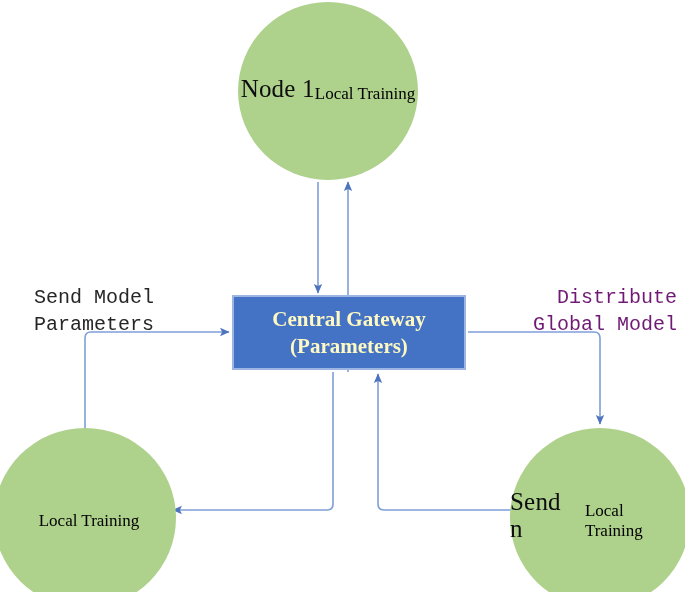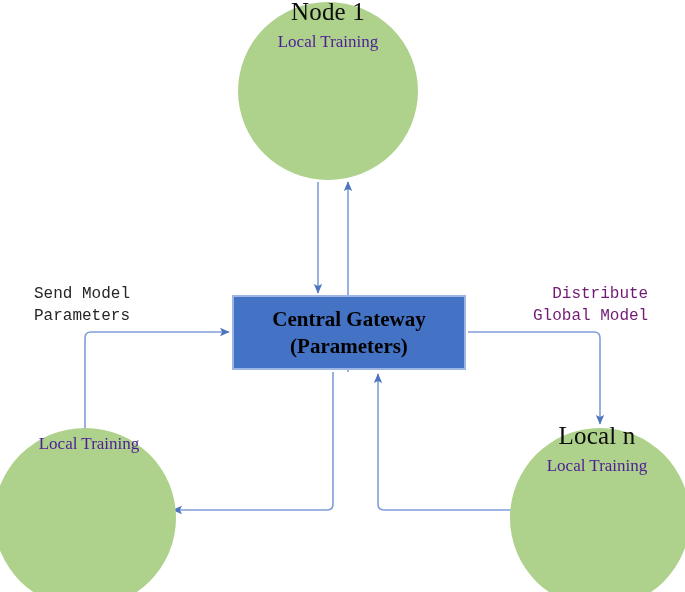--- a/index.html
+++ b/index.html
@@ -19,35 +19,36 @@
     left: 0;
     top: 0;
     width: 685px;
     height: 592px;
   }
   .node-circle {
     position: absolute;
     border-radius: 50%;
     background: #aed18c;
     display: flex;
-    flex-direction: column;
+    flex-direction: row;
     align-items: center;
+    justify-content: center;
     box-sizing: border-box;
   }
   .node-title {
     font-family: "Liberation Serif", "DejaVu Serif", serif;
     font-size: 25px;
     color: #0d0d0d;
     line-height: 1.1;
     letter-spacing: 0.2px;
   }
   .node-sub {
     font-family: "Liberation Serif", "DejaVu Serif", serif;
     font-size: 17px;
-    color: #4c1d95;
+    color: #000000;
     line-height: 1.15;
     margin-top: 6px;
   }
   #node-1 {
     left: 238px;
     top: 2px;
     width: 180px;
     height: 178px;
   }
   #node-1 .node-title { margin-top: -4px; }
@@ -79,29 +80,29 @@
     box-sizing: border-box;
     display: flex;
     flex-direction: column;
     align-items: center;
     justify-content: center;
   }
   .gateway-line {
     font-family: "Liberation Serif", "DejaVu Serif", serif;
     font-weight: bold;
     font-size: 21px;
-    color: #000000;
+    color: #fef9c3;
     line-height: 1.25;
     white-space: nowrap;
   }
 
   .flow-label {
     position: absolute;
     font-family: "Liberation Mono", "DejaVu Sans Mono", monospace;
-    font-size: 16px;
+    font-size: 20px;
     line-height: 1.35;
     white-space: pre;
   }
   #label-send {
     left: 34px;
     top: 284px;
     color: #262626;
     text-align: left;
   }
   #label-distribute {
@@ -140,21 +141,21 @@
 <div class="node-circle" id="node-1">
   <div class="node-title">Node 1</div>
   <div class="node-sub">Local Training</div>
 </div>
 
 <div class="node-circle" id="node-2">
   <div class="node-sub">Local Training</div>
 </div>
 
 <div class="node-circle" id="node-n">
-  <div class="node-title">Local n</div>
+  <div class="node-title">Send n</div>
   <div class="node-sub">Local Training</div>
 </div>
 
 <div id="gateway-box">
   <div class="gateway-line">Central Gateway</div>
   <div class="gateway-line">(Parameters)</div>
 </div>
 
 <div class="flow-label" id="label-send">Send Model
 Parameters</div>

